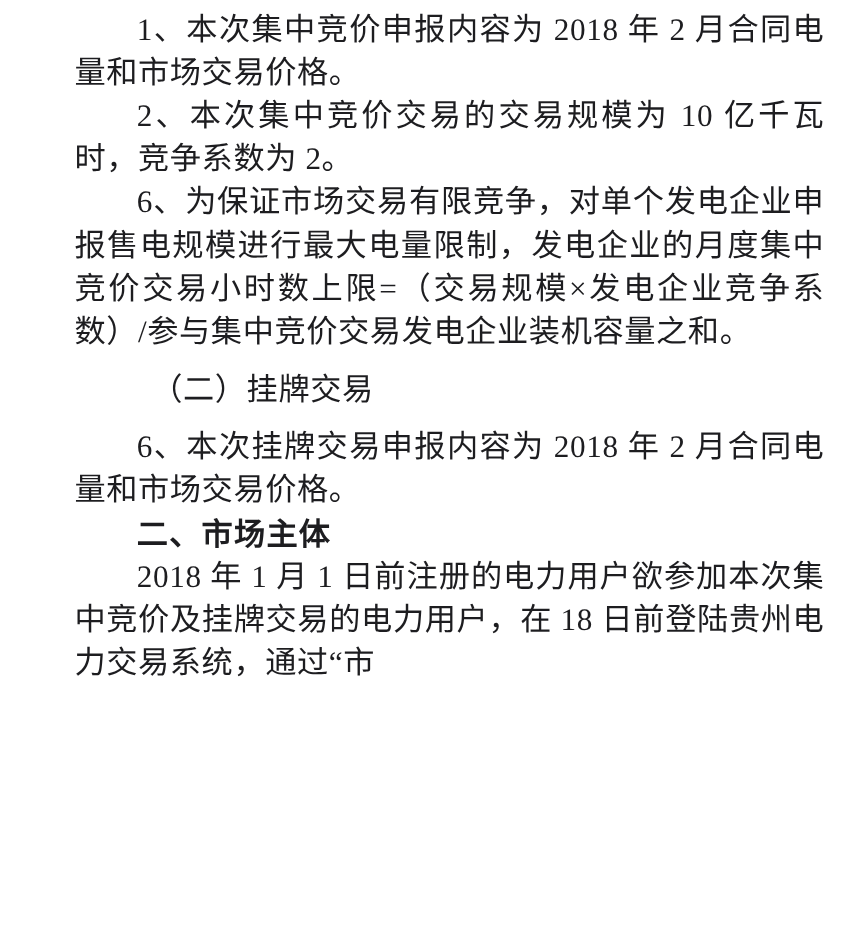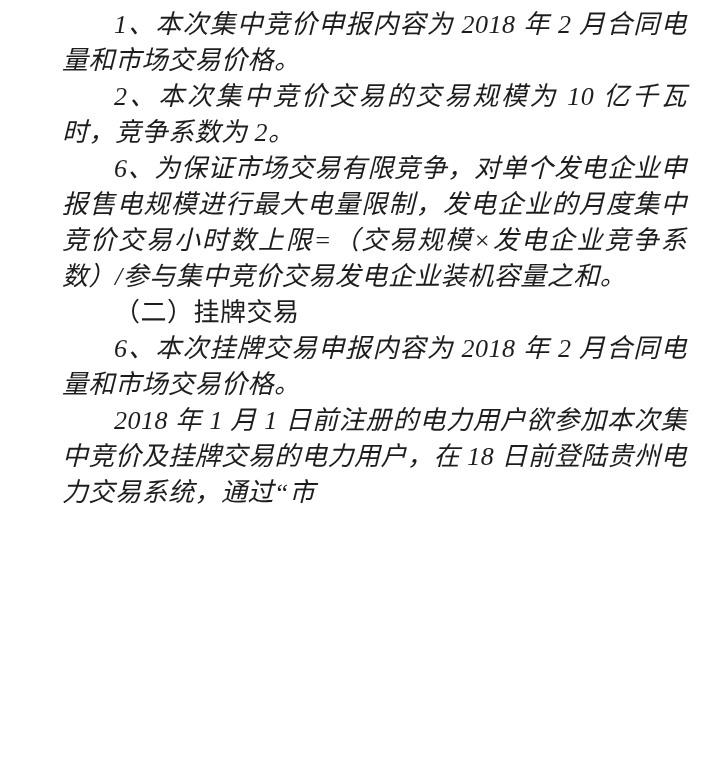--- a/index.html
+++ b/index.html
@@ -18,24 +18,23 @@
     color: #1d1d20;
     font-family: "Liberation Serif", "DejaVu Serif", serif;
     font-size: 26px;
     line-height: 36px;
     letter-spacing: 0.5px;
   }
   p.doc-para {
     margin: 0;
     text-indent: 2em;
     text-align: justify;
-    font-style: italic;
   }
   p.doc-subheading {
-    margin: 0;
+    margin: 12px;
     text-indent: 2em;
     text-align: left;
   }
   p.doc-heading {
     margin: 0;
     text-indent: 2em;
     text-align: left;
     font-weight: 700;
     font-family: "Liberation Sans", "DejaVu Sans", sans-serif;
     letter-spacing: 1px;
@@ -50,16 +49,17 @@
   <p class="doc-para">2、本次集中竞价交易的交易规模为 10 亿千瓦时，竞争系数为 2。</p>
 
   <p class="doc-para">6、为保证市场交易有限竞争，对单个发电企业申报售电规模进行最大电量限制，发电企业的月度集中竞价交易小时数上限=（交易规模×发电企业竞争系数）/参与集中竞价交易发电企业装机容量之和。</p>
 
 
   <p class="doc-subheading">（二）挂牌交易</p>
 
   <p class="doc-para">6、本次挂牌交易申报内容为 2018 年 2 月合同电量和市场交易价格。</p>
 
 
+  <p class="doc-heading">二、市场主体</p>
 
 
   <p class="doc-para">2018 年 1 月 1 日前注册的电力用户欲参加本次集中竞价及挂牌交易的电力用户，在 18 日前登陆贵州电力交易系统，通过“市</p>
 </div>
 
 </body></html>

